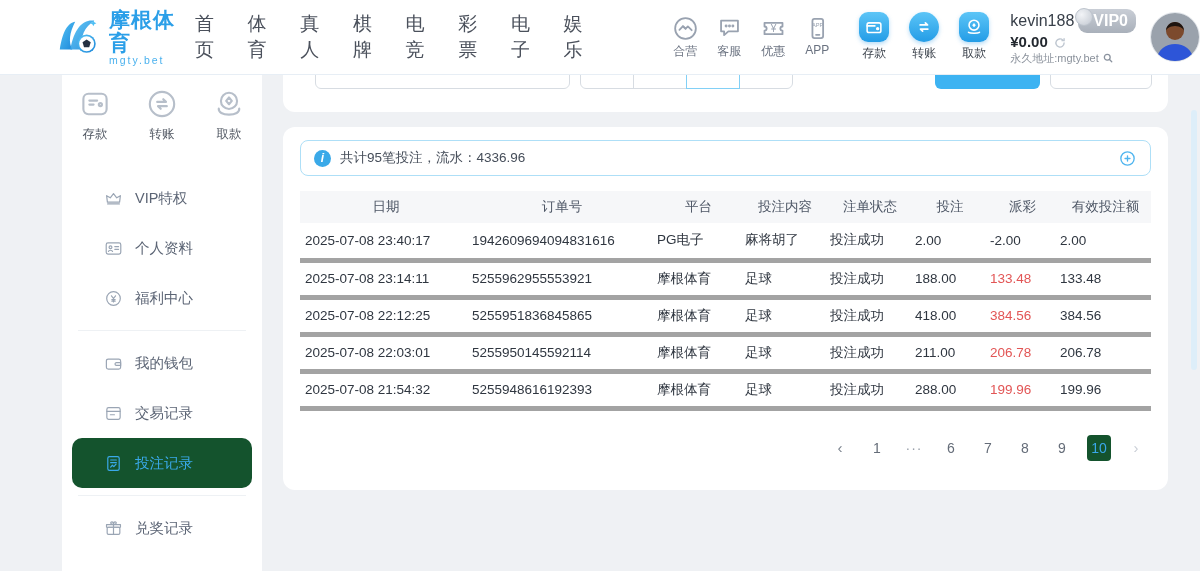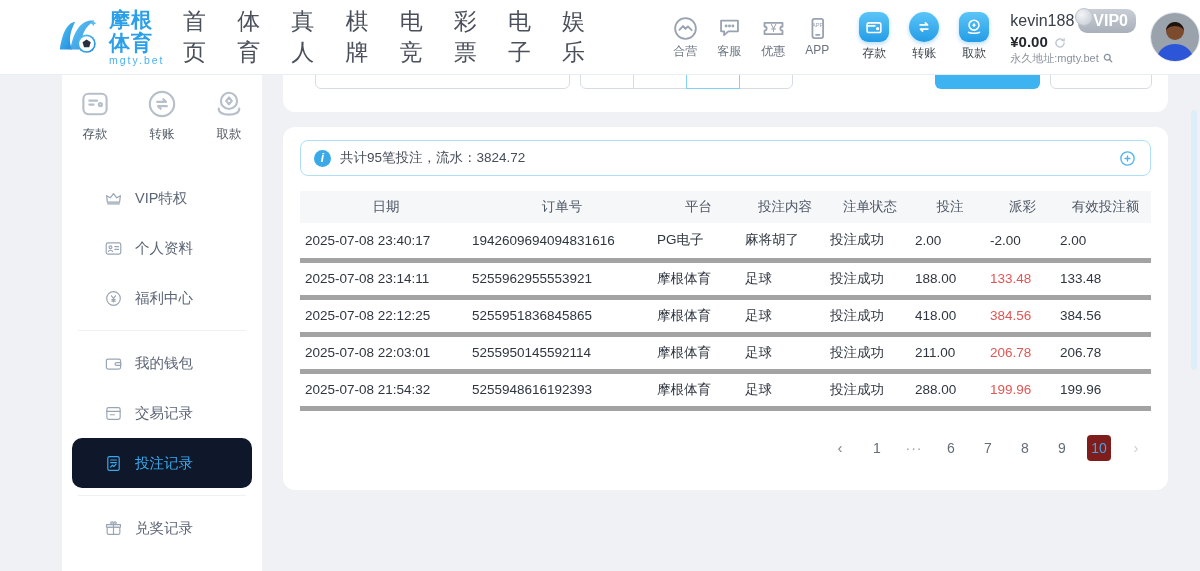--- a/index.html
+++ b/index.html
@@ -12,21 +12,21 @@
 
   
   .hdr { position:absolute; top:0; left:0; right:0; height:75px; background:#fff;
          display:flex; align-items:center; z-index:10; border-bottom:1px solid #e7eef5; }
   .logo { display:flex; align-items:center; margin-left:55px; gap:8px; }
   .logo-mark { width:46px; height:46px; position:relative; }
   .logo-mark svg { width:46px; height:46px; }
   .logo-text-cn { font-size:21px; font-weight:bold; color:#2b9fe8; letter-spacing:1px; line-height:1.1;}
   .logo-text-en { font-size:10.5px; color:#4ab1ee; letter-spacing:2px; }
   .nav { display:flex; gap:18px; margin-left:14px; }
-  .nav-item { font-size:23px; color:#4b515c; text-decoration:none; padding:4px 2px; cursor:pointer; }
+  .nav-item { font-size:19px; color:#4b515c; text-decoration:none; padding:4px 2px; cursor:pointer; }
   .quick-links { display:flex; gap:10px; margin-left:72px; }
   .qlink { display:flex; flex-direction:column; align-items:center; width:34px; cursor:pointer; }
   .qlink .ic { width:27px; height:27px; color:#99a2b0; }
   .qlink .ic svg { width:100%; height:100%; }
   .qlink .lb { font-size:12px; color:#6a7280; margin-top:1px; white-space:nowrap; }
   .wallet-acts { display:flex; gap:14px; margin-left:22px; }
   .wact { display:flex; flex-direction:column; align-items:center; width:36px; cursor:pointer; }
   .wact .tile { width:30px; height:30px; border-radius:9px; color:#fff;
     background:linear-gradient(180deg,#5cc5f7,#239ce6); display:flex; align-items:center; justify-content:center;
     box-shadow:0 2px 4px rgba(46,156,230,.35); }
@@ -56,21 +56,21 @@
   .sb-quick { display:flex; justify-content:center; gap:17px; margin-top:12px; }
   .sbq { display:flex; flex-direction:column; align-items:center; width:50px; cursor:pointer; }
   .sbq .ic { width:34px; height:34px; color:#b7bfca; }
   .sbq .ic svg { width:100%; height:100%; }
   .sbq .lb { font-size:12.5px; color:#4f5661; margin-top:5px; }
   .sb-menu { margin-top:30px; padding:0 10px; }
   .sb-item { height:50px; display:flex; align-items:center; gap:12px; padding-left:32px;
     border-radius:10px; font-size:14.5px; color:#5c6575; cursor:pointer; }
   .sb-item .ic { width:19px; height:19px; color:#9aa5b4; flex-shrink:0; }
   .sb-item .ic svg { width:100%; height:100%; }
-  .sb-item.active { background:#0f172a; color:#3aa9ea; }
+  .sb-item.active { background:#14532d; color:#3aa9ea; }
   .sb-item.active .ic { color:#3aa9ea; }
   .sb-divider { height:1px; background:#eef1f4; margin:7px 6px; }
 
   
   .filter-card { position:absolute; left:283px; top:75px; width:885px; height:37px;
     background:#fff; border-radius:0 0 12px 12px; overflow:hidden; }
   .fc-el { position:absolute; top:-18px; height:32px; background:#fff;
     border:1px solid #d7dce2; border-radius:6px; }
   .fc-input { left:32px; width:255px; }
   .seg-group { position:absolute; top:-18px; left:297px; height:32px; display:flex; }
@@ -96,21 +96,21 @@
   .records th { background:#f6f7f9; height:32px; font-weight:normal; font-size:13.5px;
     color:#4d5665; text-align:center; padding-left:5px; }
   .records td { height:37px; font-size:13.5px; color:#2f3640; padding-left:5px;
     border-bottom:5px solid #a3a3a3; white-space:nowrap; overflow:hidden; }
   .records td.red { color:#e25555; }
 
   .pagination { display:flex; justify-content:flex-end; align-items:center;
     margin:24px 20px 0 0; gap:13px; }
   .pg-item { min-width:24px; height:26px; display:flex; align-items:center; justify-content:center;
     font-size:14px; color:#646c78; cursor:pointer; border-radius:4px; padding:0 3px; }
-  .pg-item.active { background:#7f1d1d; color:#3aa7ea; }
+  .pg-item.active { background:#14532d; color:#3aa7ea; }
   .pg-arrow { font-size:15px; color:#7a828d; }
   .pg-arrow.next { color:#c9ced6; }
   .pg-ellipsis { color:#9aa1ab; letter-spacing:1px; cursor:default; }
 
   .scroll-thumb { position:absolute; right:3px; top:110px; width:6px; height:260px;
     background:#ddeef9; border-radius:3px; }
 </style>
 </head>
 <body>
 
@@ -341,21 +341,21 @@
       <div class="seg active"></div>
       <div class="seg"></div>
     </div>
     <div class="fc-el fc-btn-primary"></div>
     <div class="fc-el fc-btn-plain"></div>
   </div>
 
   <main class="results-card">
     <div class="banner">
       <span class="info-ic">i</span>
-      <span class="banner-text">共计95笔投注，流水：3824.72</span>
+      <span class="banner-text">共计95笔投注，流水：4336.96</span>
       <span class="banner-expand">
         <svg viewBox="0 0 24 24" fill="none" stroke="currentColor" stroke-width="1.7" stroke-linecap="round">
           <circle cx="12" cy="12" r="8.4"></circle>
             <path d="M12 8.9v6.2M8.9 12h6.2"></path>
         </svg>
       </span>
     </div>
     <table class="records">
       <colgroup id="cols">
           <col style="width: 167px;">

